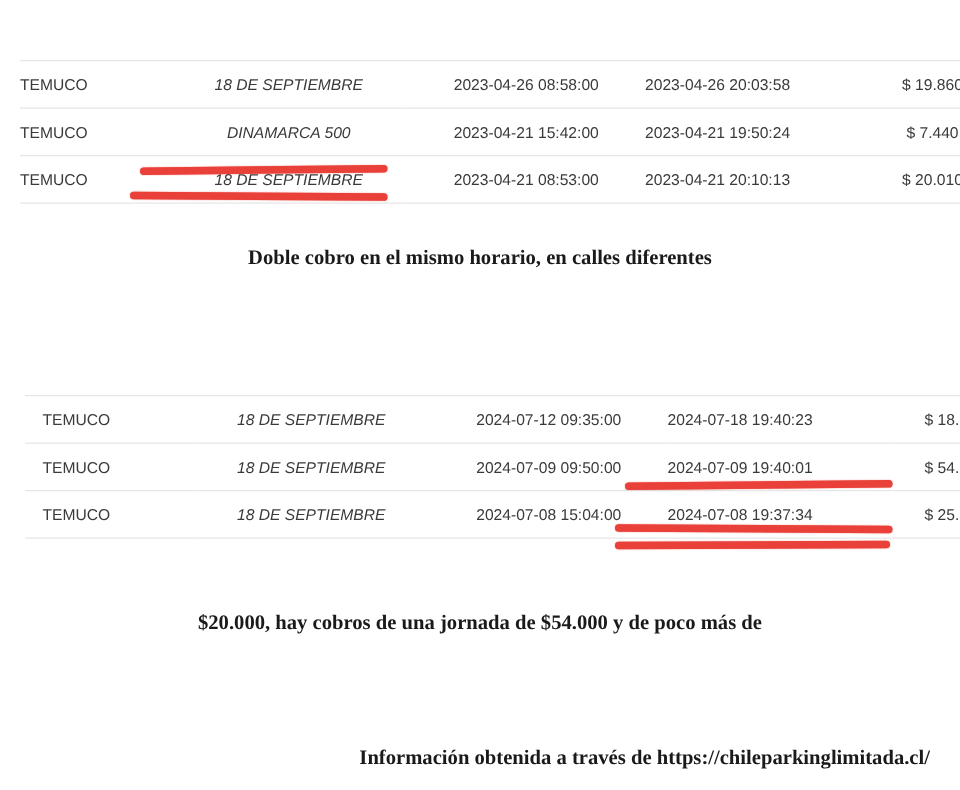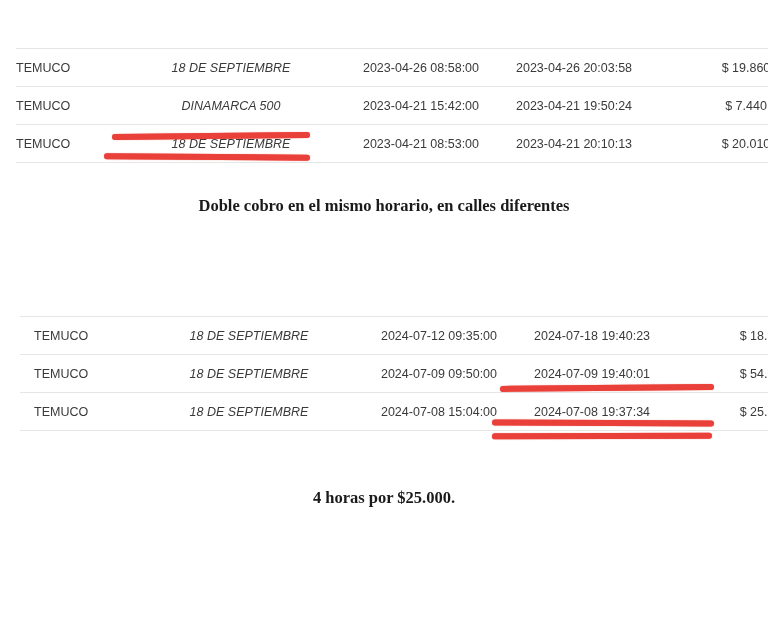--- a/index.html
+++ b/index.html
@@ -177,17 +177,18 @@
         </tr>
       </tbody>
     </table>
   </div>
 
   <div class="marker m3"></div>
   <div class="marker m4"></div>
   <div class="marker m5"></div>
 
   <div class="caption caption-2">
-    <span class="line">4 horas por $25.000.</span>
+    <span class="line">$20.000, hay cobros de una jornada de $54.000 y de poco más de</span>
   </div>
 
+  <div class="source">Información obtenida a través de https://chileparkinglimitada.cl/</div>
 
 </div>
 
 </body></html>

